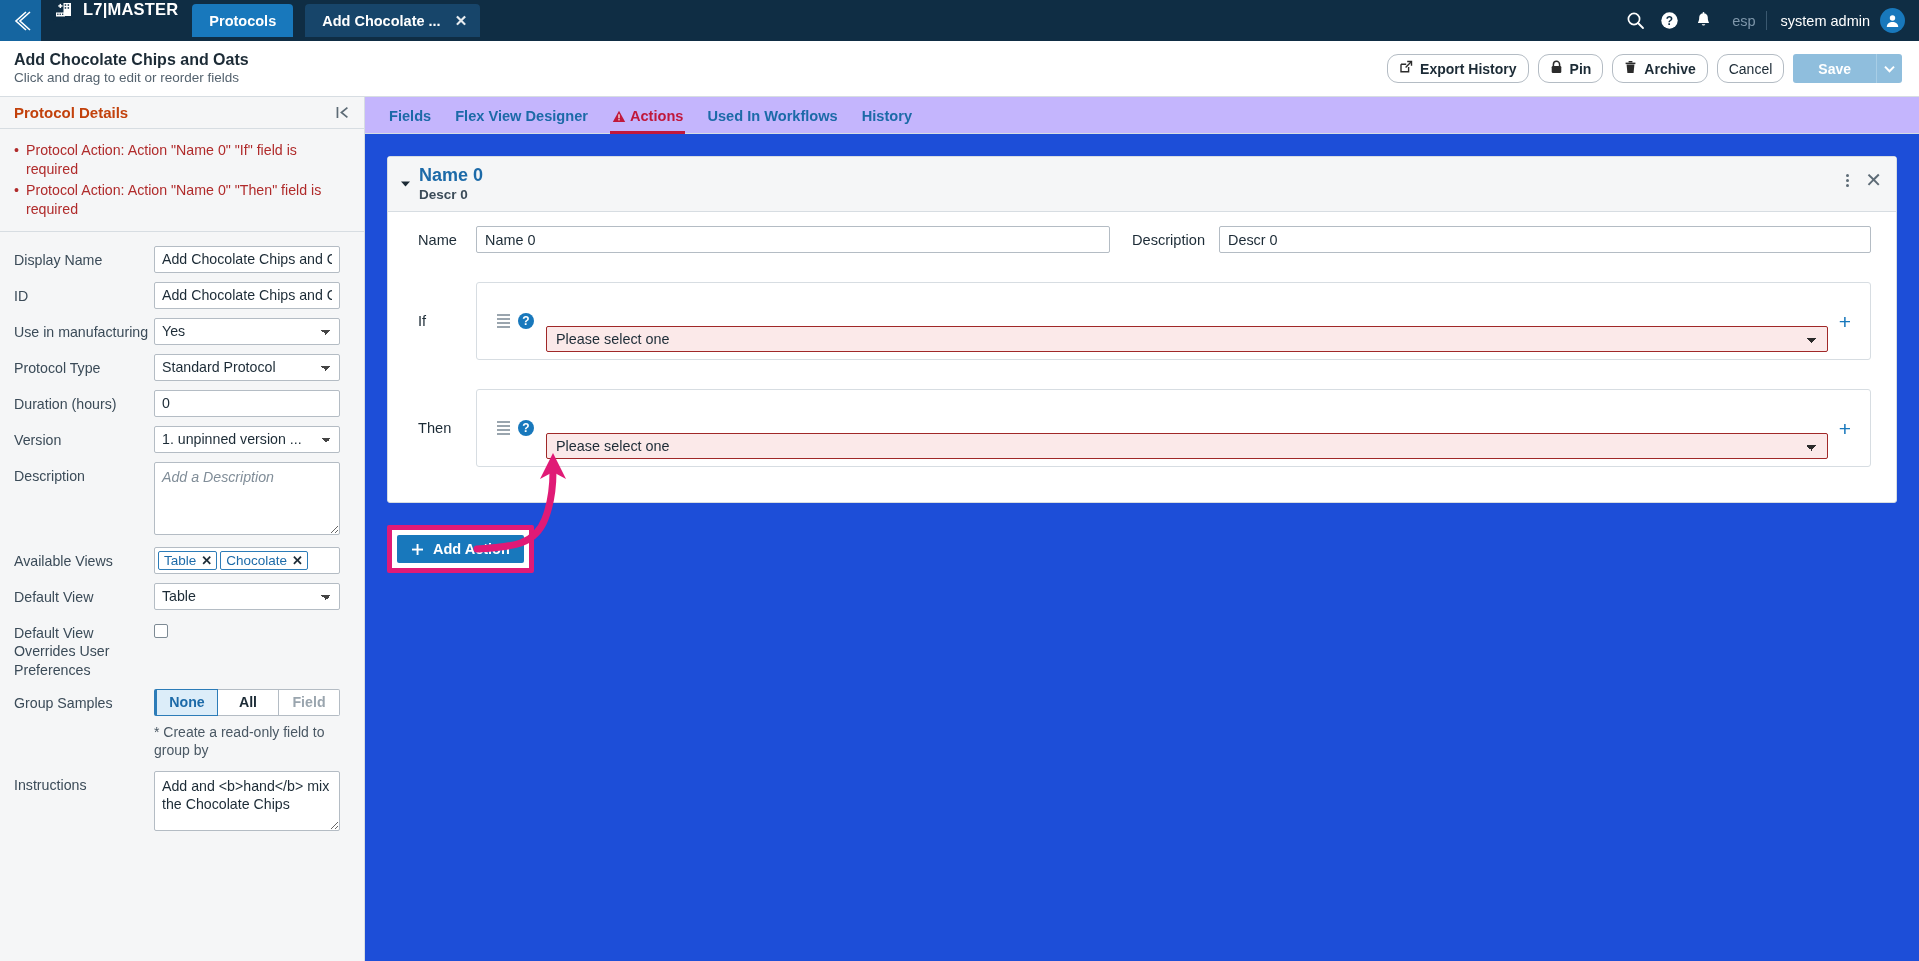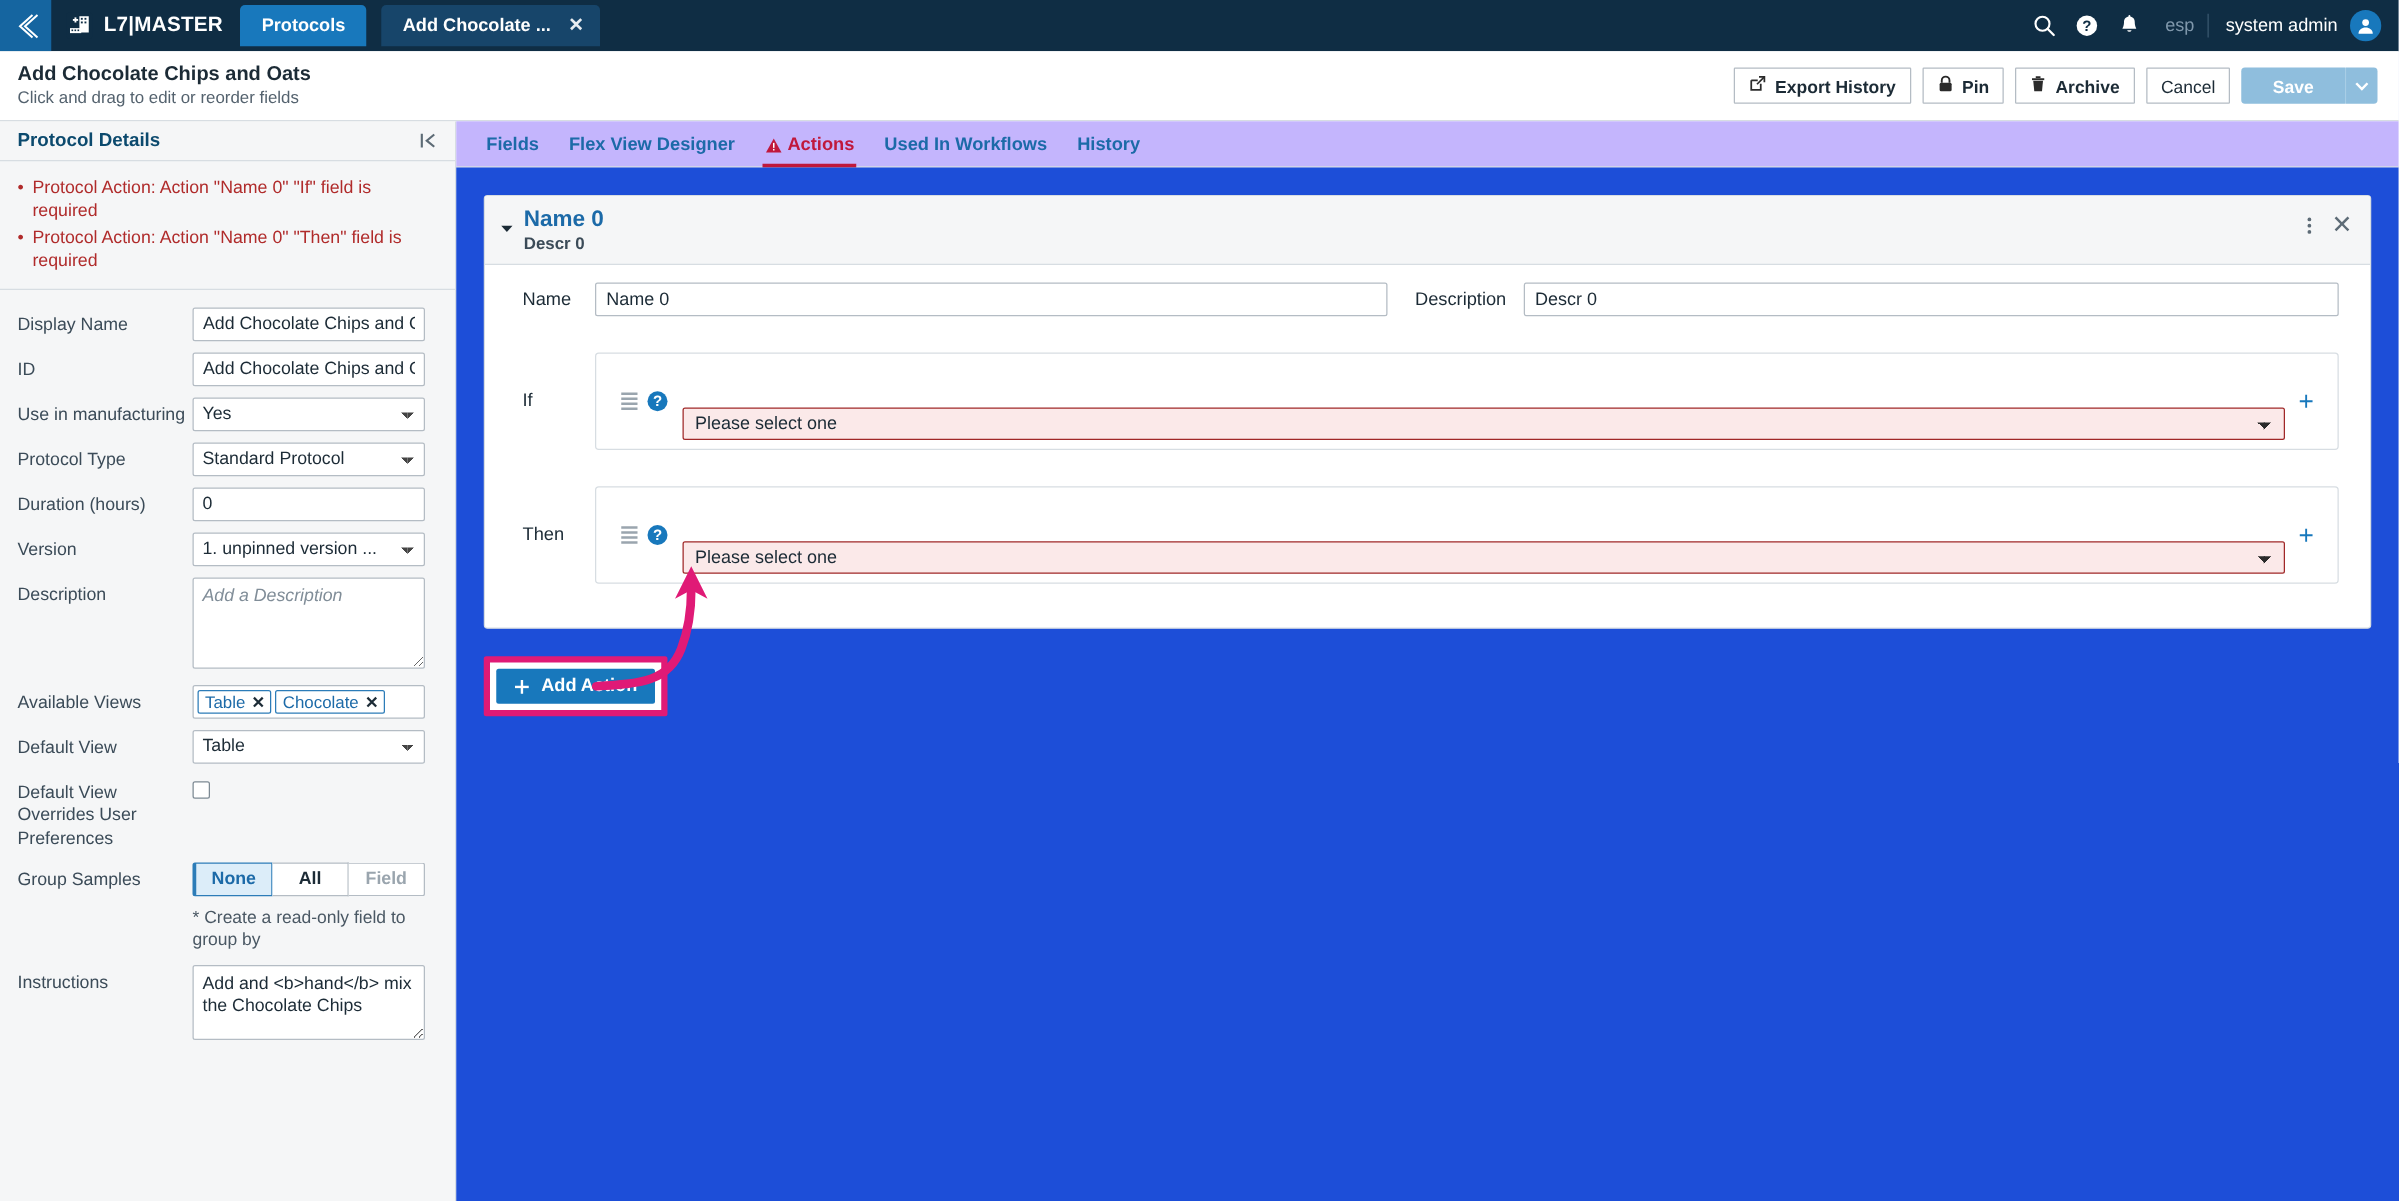--- a/index.html
+++ b/index.html
@@ -22,21 +22,21 @@
     display: flex; align-items: stretch;
     position: relative;
   }
   .topbar-back {
     width: 41px; background: #1565a0;
     display: flex; align-items: center; justify-content: center;
     cursor: pointer;
   }
   .topbar-back svg { display:block; }
   .brand {
-    display: flex; align-items: center; gap: 9px;
+    display: flex; gap: 9px;
     padding: 0 14px 0 12px;
   }
   .brand-logo {
     width: 21px; height: 21px; border-radius: 3px;
     background: #0f2d44;
     display:flex; align-items:center; justify-content:center;
   }
   .brand-text {
     color: #ffffff; font-size: 16.5px; font-weight: bold;
     letter-spacing: .2px; white-space: nowrap;
@@ -80,21 +80,21 @@
     padding: 0 17px 0 14px;
     position: relative;
   }
   .pagehead-titles { display:flex; flex-direction:column; justify-content:center; gap:2px; }
   .pagehead-title { font-size:16px; font-weight:bold; color:#1c2b36; line-height:1.1; }
   .pagehead-sub { font-size:13.5px; color:#54626e; line-height:1.1; }
   .pagehead-actions { margin-left:auto; display:flex; align-items:center; gap:9px; }
   .btn {
     height: 29px; display:flex; align-items:center; gap:7px;
     border:1px solid #b4bcc4; background:#fff; color:#1c2b36;
-    border-radius:1px; padding: 0 11px; font-size:14px; font-weight:bold;
+    border-radius:11px; padding: 0 11px; font-size:14px; font-weight:bold;
     cursor:pointer; white-space:nowrap;
     font-family:"Liberation Sans", sans-serif;
   }
   .btn.plain { font-weight:normal; }
   .btn-save-group { display:flex; align-items:stretch; }
   .btn-save {
     height:29px; background:#8fbedd; color:#ffffff; border:none;
     border-radius:3px 0 0 3px; padding: 0 25px;
     font-size:14px; font-weight:bold; cursor:default;
     display:flex; align-items:center;
@@ -117,21 +117,21 @@
     display:flex; flex-direction:column;
     overflow:hidden;
   }
   .sidebar-head {
     height:32px; min-height:32px;
     display:flex; align-items:center;
     padding: 0 14px 0 14px;
     border-bottom:1px solid #d7dde2;
     background:#f5f6f7;
   }
-  .sidebar-head-title { font-size:15px; font-weight:bold; color:#0c4a6e; }
+  .sidebar-head-title { font-size:15px; font-weight:bold; color:#c2410c; }
   .sidebar-collapse { margin-left:auto; cursor:pointer; display:flex; align-items:center; }
   .errors {
     padding: 12px 14px 10px 14px;
     border-bottom:1px solid #d7dde2;
   }
   .err-item {
     display:flex; gap:7px; color:#b02b2b; font-size:14.2px; line-height:1.33;
     margin-bottom: 2px;
   }
   .err-bullet { line-height:1.33; }

